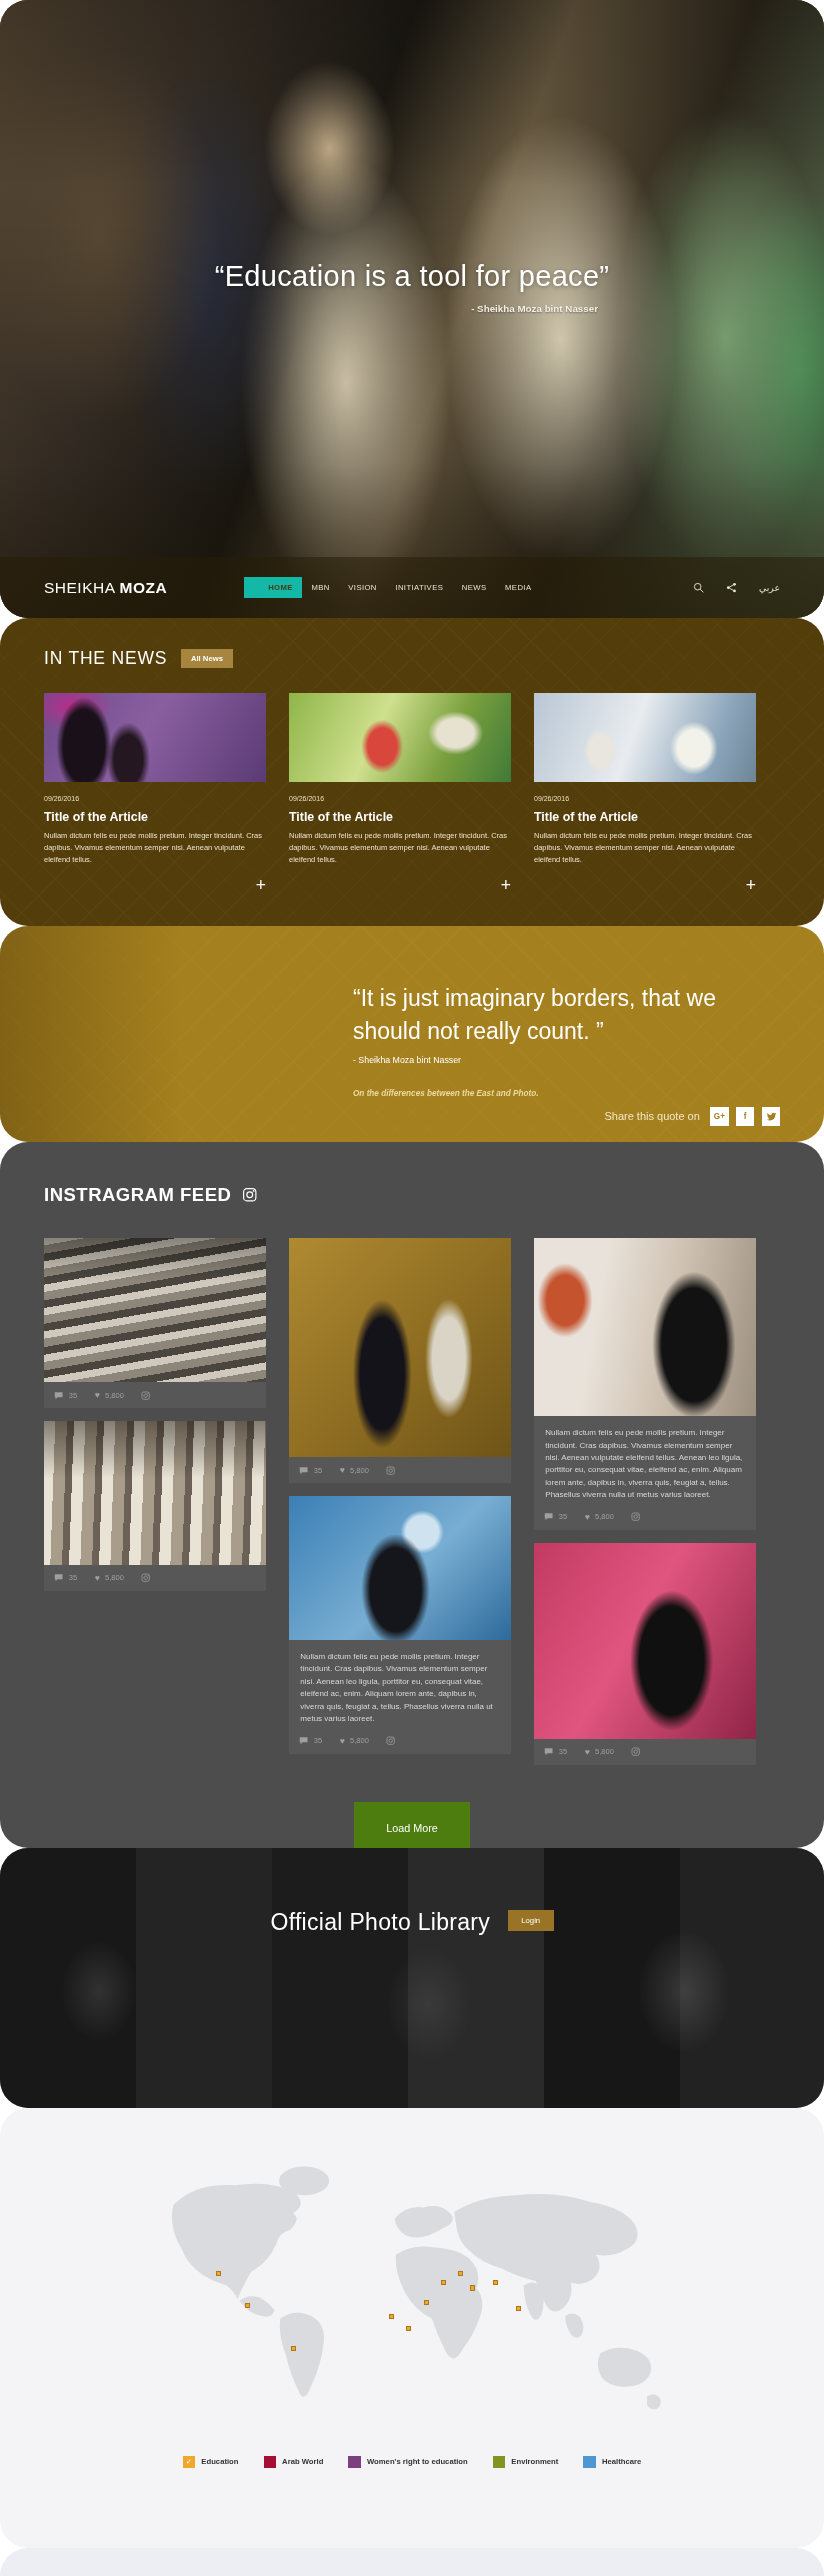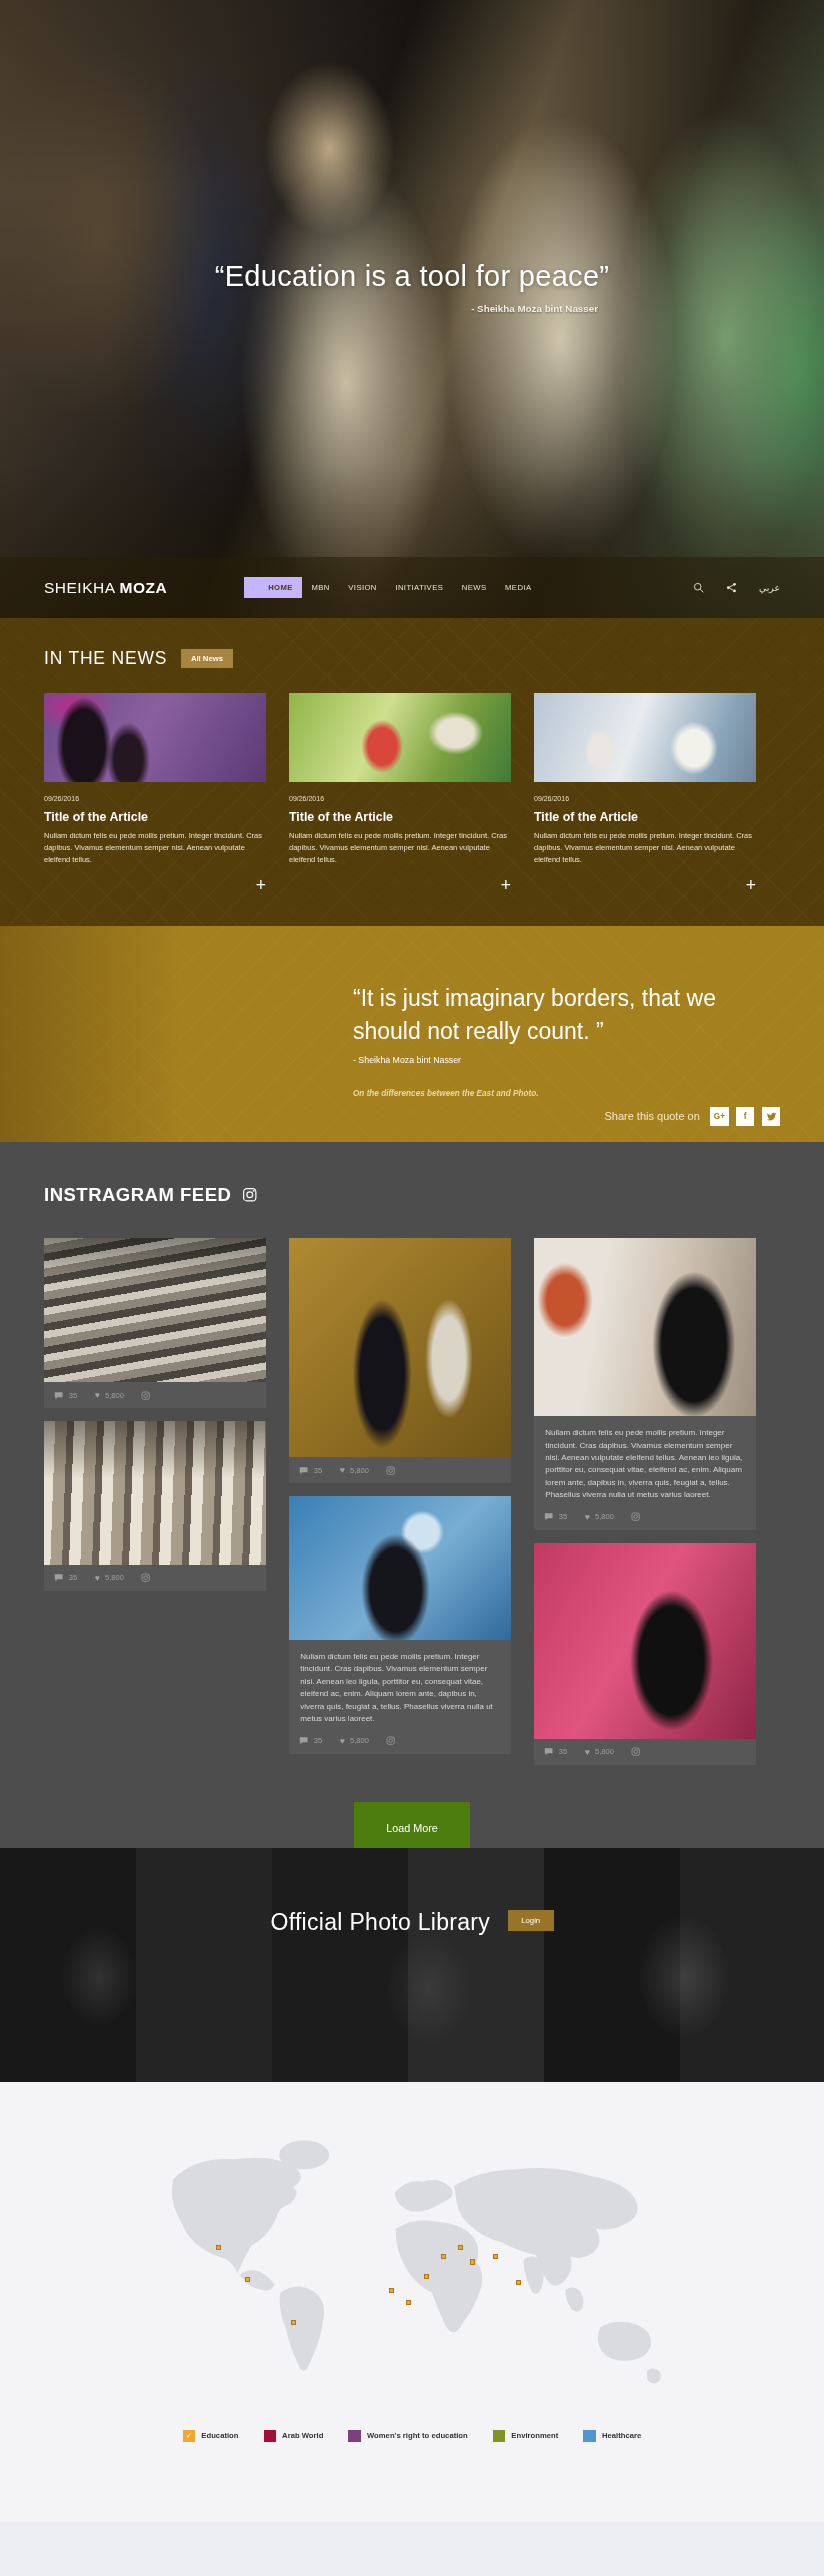--- a/index.html
+++ b/index.html
@@ -1,17 +1,17 @@
 <!DOCTYPE html>
 <html style="font-size:8.2px"><head>
 <meta charset="utf-8">
 <style>
   * { margin:0; padding:0; box-sizing:border-box; }
   html,body { width:824px; font-family:"Liberation Sans", sans-serif; background:#fff; }
-  .section { position:relative; overflow:hidden; }
+  .section { position:relative; overflow:hidden;border-radius:28px; }
 
   
   .hero { height:618px; background:#2b241a; }
   .hero-bg { position:absolute; inset:0;
     background:
       radial-gradient(ellipse 175px 268px at 12% 38%, rgba(90,74,52,.9), transparent 70%),
       radial-gradient(ellipse 134px 309px at 25% 45%, rgba(40,46,66,.85), transparent 70%),
       radial-gradient(ellipse 155px 330px at 42% 62%, rgba(232,220,190,.95), transparent 68%),
       radial-gradient(ellipse 93px 124px at 40% 24%, rgba(214,190,150,.9), transparent 70%),
       radial-gradient(ellipse 165px 319px at 68% 55%, rgba(238,228,200,.92), transparent 70%),
@@ -22,21 +22,21 @@
   .hero-shade { position:absolute; inset:0; background:linear-gradient(180deg, rgba(0,0,0,.25), rgba(0,0,0,0) 30%, rgba(0,0,0,.15) 75%, rgba(25,18,4,.55) 100%); }
   .hero-quote { position:absolute; top:260px; left:0; width:100%; text-align:center; color:#fff; font-size:29px; font-weight:300; letter-spacing:0.3px; text-shadow:0 0.5px 4.1px rgba(0,0,0,.35); }
   .hero-attr { position:absolute; top:303px; left:0; width:598px; text-align:right; color:#f4efe4; font-size:9.8px; font-weight:600; text-shadow:0 0.5px 2.1px rgba(0,0,0,.4); }
 
   
   .topnav { position:absolute; left:0; bottom:0; width:100%; height:61px; background:rgba(38,30,8,.55); display:flex; align-items:center; padding:0 44px; }
   .brand { color:#fff; font-size:15.5px; letter-spacing:0.5px; font-weight:300; cursor:pointer; }
   .brand b { font-weight:700; }
   .nav-items { display:flex; list-style:none; margin-left:77px; align-items:center; }
   .nav-items li { color:#ece4cd; font-size:7.7px; letter-spacing:0.4px; padding:6.2px 9.3px; cursor:pointer; }
-  .nav-items li.active { background:#c4b5fd; color:#4a3a10; font-weight:700;padding-left:24px; }
+  .nav-items li.active { background:#14b8a6; color:#4a3a10; font-weight:700;padding-left:24px; }
   .nav-right { margin-left:auto; display:flex; align-items:center; gap:21.6px; }
   .nav-icon { width:11.3px; height:11.3px; cursor:pointer; }
   .lang { color:#ece4cd; font-size:9.3px; cursor:pointer; }
 
   
   .news { height:308px; background:#533d0a; padding:30px 44px 0; }
   .pattern::before { content:""; position:absolute; inset:0; pointer-events:none;
     background:
       repeating-linear-gradient(45deg, rgba(255,255,255,.025) 0 1px, transparent 1px 24px),
       repeating-linear-gradient(-45deg, rgba(255,255,255,.025) 0 1px, transparent 1px 24px); }
@@ -83,21 +83,21 @@
   .ph-i6 { background: radial-gradient(ellipse 67px 113px at 62% 60%, #101010 0 48%, transparent 62%), linear-gradient(120deg, #c23a62, #e0557f 45%, #8f2547); }
   .icaption { padding:11.3px 11.3px 2.1px; color:#d8d8d8; font-size:8px; line-height:1.55; }
   .istats { display:flex; align-items:center; gap:5.2px; padding:8.2px 10.3px; color:#9f9f9f; font-size:7.5px; }
   .istats .gap { width:7.2px; }
   .sicon { width:9.3px; height:9.3px; display:inline-flex; }
   .heart { color:#9f9f9f; font-size:8.8px; }
   .load-wrap { text-align:center; margin-top:37px; }
   .btn-loadmore { background:#4d7c0f; color:#fff; border:none; font-size:10.8px; font-weight:300; padding:20px 32px; cursor:pointer; }
 
   
-  .photolib { height:234px; background:
+  .photolib { height:260px; background:
       radial-gradient(ellipse 62px 82px at 12% 55%, rgba(210,210,210,.25), transparent 60%),
       radial-gradient(ellipse 72px 93px at 52% 60%, rgba(190,190,190,.22), transparent 60%),
       radial-gradient(ellipse 77px 103px at 83% 55%, rgba(225,225,225,.3), transparent 60%),
       linear-gradient(90deg, #1d1d1d 0 16.5%, #323232 16.5% 33%, #232323 33% 49.5%, #3d3d3d 49.5% 66%, #1a1a1a 66% 82.5%, #2e2e2e 82.5% 100%); }
   .photolib::before { content:""; position:absolute; inset:0; background:rgba(20,20,20,.45); }
   .pl-content { position:absolute; top:61px; width:100%; text-align:center; }
   .pl-content h2 { display:inline; color:#fff; font-size:23px; font-weight:300; letter-spacing:0.3px; }
   .btn-login { background:#9a7426; color:#fff; border:none; font-size:7.7px; padding:5.7px 13.4px; margin-left:15.5px; vertical-align:7.2px; cursor:pointer; }
 
   

